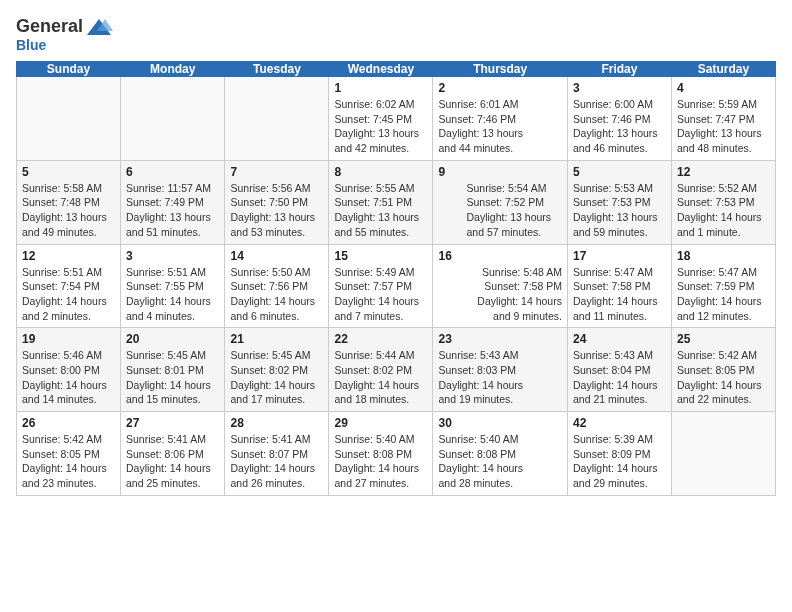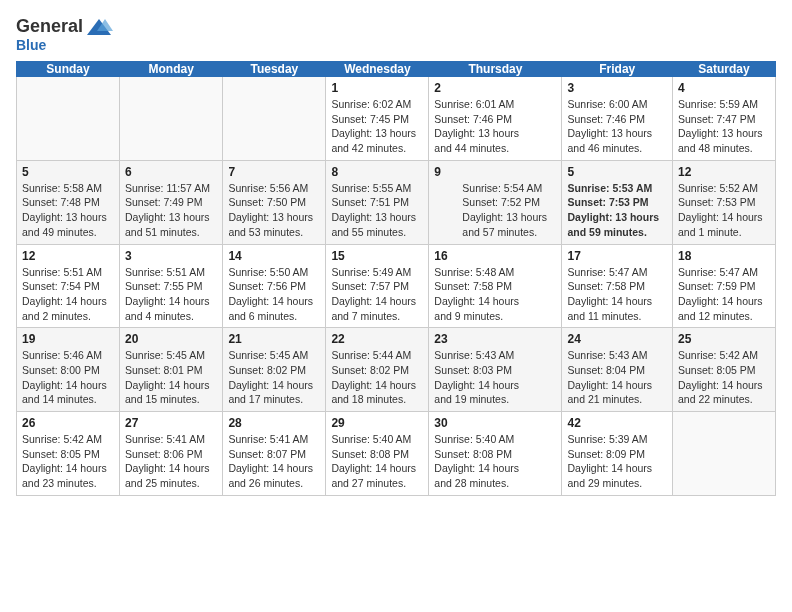--- a/index.html
+++ b/index.html
@@ -184,21 +184,21 @@
         </td>
         <td>
           <div class="day-number">9</div>
           <div class="day-info" style="white-space: pre-line; margin-left: 28px;">Sunrise: 5:54 AM
 Sunset: 7:52 PM
 Daylight: 13 hours
 and 57 minutes.</div>
         </td>
         <td>
           <div class="day-number">5</div>
-          <div class="day-info" style="white-space: pre-line; font-weight: bold;">Sunrise: 5:53 AM
+          <div class="day-info" style="white-space: pre-line;">Sunrise: 5:53 AM
 Sunset: 7:53 PM
 Daylight: 13 hours
 and 59 minutes.</div>
         </td>
         <td>
           <div class="day-number">12</div>
           <div class="day-info" style="white-space: pre-line;">Sunrise: 5:52 AM
 Sunset: 7:53 PM
 Daylight: 14 hours
 and 1 minute.</div>
@@ -228,21 +228,21 @@
         </td>
         <td>
           <div class="day-number">15</div>
           <div class="day-info" style="white-space: pre-line;">Sunrise: 5:49 AM
 Sunset: 7:57 PM
 Daylight: 14 hours
 and 7 minutes.</div>
         </td>
         <td>
           <div class="day-number">16</div>
-          <div class="day-info" style="white-space: pre-line;">Sunrise: 5:48 AM
+          <div class="day-info" style="white-space: pre-line; text-align: right;">Sunrise: 5:48 AM
 Sunset: 7:58 PM
 Daylight: 14 hours
 and 9 minutes.</div>
         </td>
         <td>
           <div class="day-number">17</div>
           <div class="day-info" style="white-space: pre-line;">Sunrise: 5:47 AM
 Sunset: 7:58 PM
 Daylight: 14 hours
 and 11 minutes.</div>

